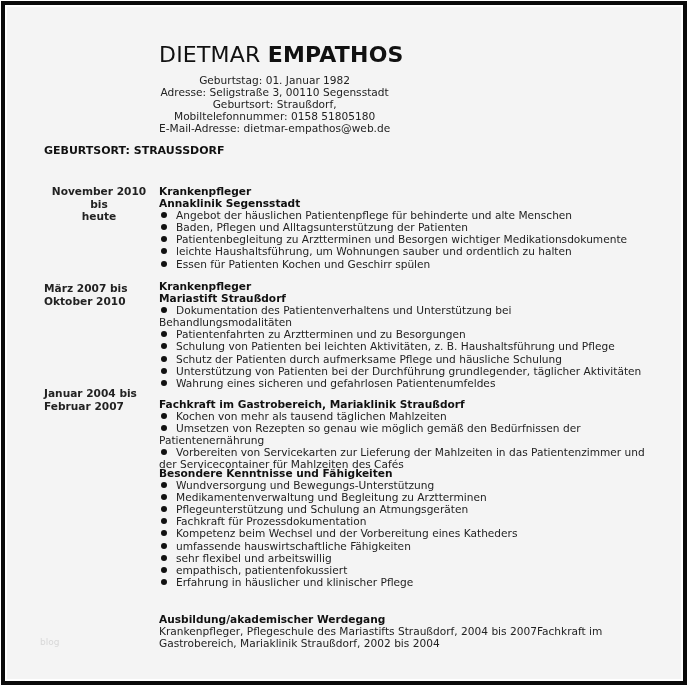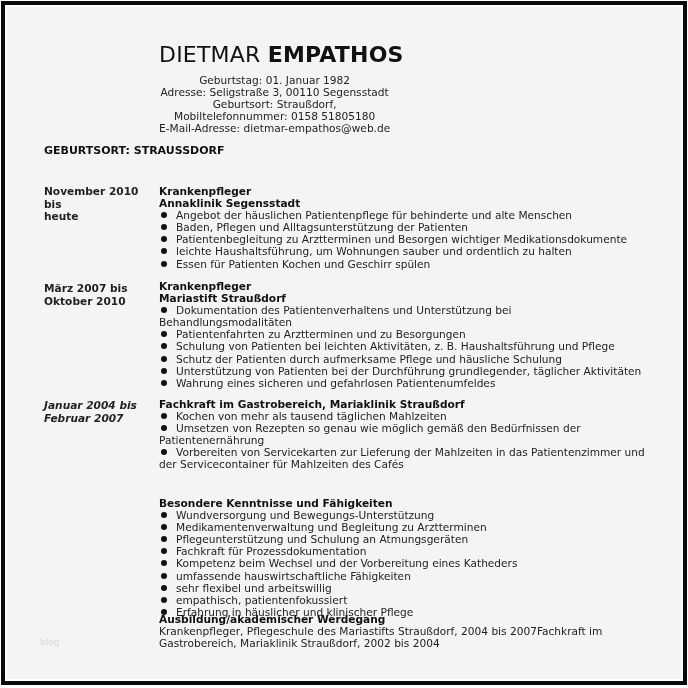--- a/index.html
+++ b/index.html
@@ -47,21 +47,21 @@
   <div class="contact">
     <div>Geburtstag: 01. Januar 1982</div>
     <div>Adresse: Seligstraße 3, 00110 Segensstadt</div>
     <div>Geburtsort: Straußdorf,</div>
     <div>Mobiltelefonnummer: 0158 51805180</div>
     <div>E-Mail-Adresse: dietmar-empathos@web.de</div>
   </div>
 
   <div class="section-head">GEBURTSORT: STRAUSSDORF</div>
 
-  <div class="date" style="top:185px;">
+  <div class="date" style="top:185px;text-align:center;">
     <div>November 2010 bis</div>
     <div>heute</div>
   </div>
   <div class="block" style="top:185px;">
     <div class="h">Krankenpfleger</div>
     <div class="h">Annaklinik Segensstadt</div>
     <ul>
       <li>Angebot der häuslichen Patientenpflege für behinderte und alte Menschen</li>
       <li>Baden, Pflegen und Alltagsunterstützung der Patienten</li>
       <li>Patientenbegleitung zu Arztterminen und Besorgen wichtiger Medikationsdokumente</li>
@@ -80,34 +80,34 @@
     <ul>
       <li class="wrap" style="width:380px;">Dokumentation des Patientenverhaltens und Unterstützung bei Behandlungsmodalitäten</li>
       <li>Patientenfahrten zu Arztterminen und zu Besorgungen</li>
       <li>Schulung von Patienten bei leichten Aktivitäten, z. B. Haushaltsführung und Pflege</li>
       <li>Schutz der Patienten durch aufmerksame Pflege und häusliche Schulung</li>
       <li>Unterstützung von Patienten bei der Durchführung grundlegender, täglicher Aktivitäten</li>
       <li>Wahrung eines sicheren und gefahrlosen Patientenumfeldes</li>
     </ul>
   </div>
 
-  <div class="date" style="top:399px;font-style:italic;">
+  <div class="date" style="top:387px;">
     <div>Januar 2004 bis</div>
     <div>Februar 2007</div>
   </div>
   <div class="block" style="top:398px;">
     <div class="h">Fachkraft im Gastrobereich, Mariaklinik Straußdorf</div>
     <ul>
       <li>Kochen von mehr als tausend täglichen Mahlzeiten</li>
       <li class="wrap" style="width:430px;">Umsetzen von Rezepten so genau wie möglich gemäß den Bedürfnissen der Patientenernährung</li>
       <li class="wrap" style="width:495px;">Vorbereiten von Servicekarten zur Lieferung der Mahlzeiten in das Patientenzimmer und der Servicecontainer für Mahlzeiten des Cafés</li>
     </ul>
   </div>
 
-  <div class="block" style="top:497px;">
+  <div class="block" style="top:467px;">
     <div class="h">Besondere Kenntnisse und Fähigkeiten</div>
     <ul>
       <li>Wundversorgung und Bewegungs-Unterstützung</li>
       <li>Medikamentenverwaltung und Begleitung zu Arztterminen</li>
       <li>Pflegeunterstützung und Schulung an Atmungsgeräten</li>
       <li>Fachkraft für Prozessdokumentation</li>
       <li>Kompetenz beim Wechsel und der Vorbereitung eines Katheders</li>
       <li>umfassende hauswirtschaftliche Fähigkeiten</li>
       <li>sehr flexibel und arbeitswillig</li>
       <li>empathisch, patientenfokussiert</li>

